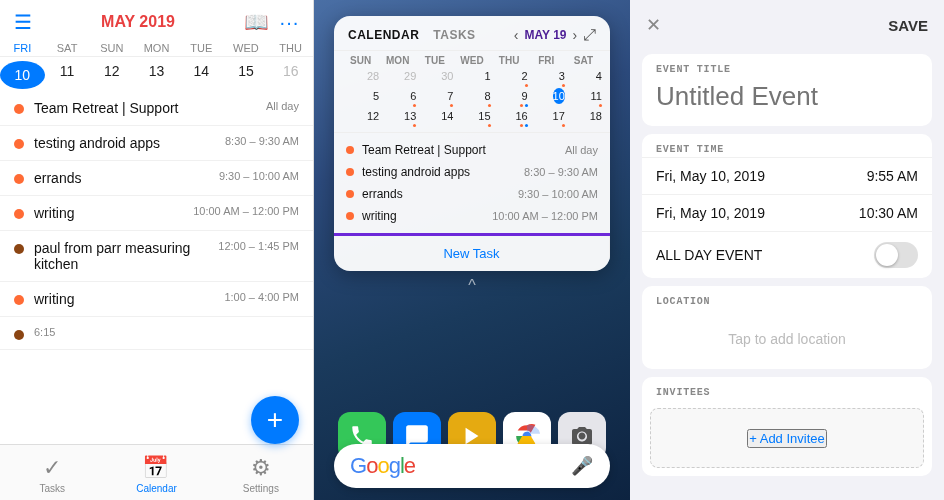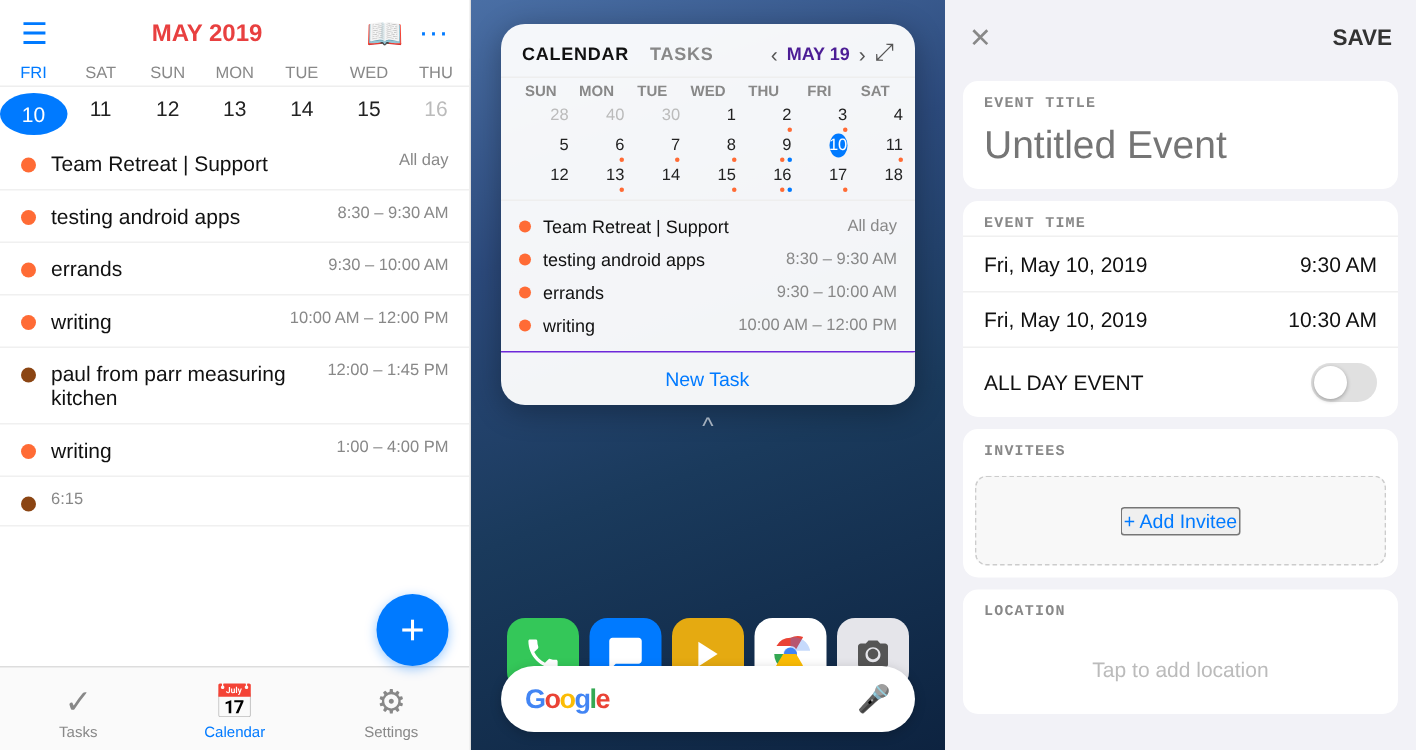--- a/index.html
+++ b/index.html
@@ -284,21 +284,21 @@
       color: #111;
       flex: 1;
       font-weight: 500;
     }
     .widget-event-time {
       font-size: 11px;
       color: #888;
     }
     .widget-buttons {
       display: flex;
-      border-top: 1px solid #6d28d9;
+      border-top: 3px solid #6d28d9;
       margin-top: 2px;
     }
     .widget-btn {
       flex: 1;
       padding: 10px;
       text-align: center;
       font-size: 13px;
       color: #007aff;
       font-weight: 500;
       cursor: pointer;
@@ -613,21 +613,21 @@
         <div class="mini-cal-wd">FRI</div>
         <div class="mini-cal-wd">SAT</div>
       </div>
 
       <div class="mini-cal-row">
         <div class="cell-wrapper">
             <div class="mini-cal-cell other">28</div>
             <div class="dot-row"></div>
           </div>
         <div class="cell-wrapper">
-            <div class="mini-cal-cell other">40</div>
+            <div class="mini-cal-cell other">29</div>
             <div class="dot-row"></div>
           </div>
         <div class="cell-wrapper">
             <div class="mini-cal-cell other">30</div>
             <div class="dot-row"></div>
           </div>
         <div class="cell-wrapper">
             <div class="mini-cal-cell">1</div>
             <div class="dot-row"></div>
           </div>
@@ -783,60 +783,60 @@
           <path d="M12 8a4 4 0 0 1 3.46 2h8.66A10 10 0 0 0 12 2v6a4 4 0 0 1 0 4H7.54A4 4 0 0 1 12 8z" fill="#4285f4" opacity="0.3"></path>
         </svg>
     </div>
     <div class="dock-icon camera-ic">
       <svg width="24" height="24" viewBox="0 0 24 24" fill="#555">
           <path d="M12 15.5c-1.93 0-3.5-1.57-3.5-3.5S10.07 8.5 12 8.5s3.5 1.57 3.5 3.5-1.57 3.5-3.5 3.5zM9 3L7.17 5H4c-1.1 0-2 .9-2 2v12c0 1.1.9 2 2 2h16c1.1 0 2-.9 2-2V7c0-1.1-.9-2-2-2h-3.17L15 3H9zm3 14.5c-2.76 0-5-2.24-5-5s2.24-5 5-5 5 2.24 5 5-2.24 5-5 5z"></path>
         </svg>
     </div>
   </div>
   <div class="google-bar">
-    <span style="font-size:18px;font-weight:700;letter-spacing:-1px;">
+    <span style="font-size:22px;font-weight:400;letter-spacing:-1px;">
       <span style="color:#4285f4;">G</span><span style="color:#ea4335;">o</span><span style="color:#fbbc05;">o</span><span style="color:#4285f4;">g</span><span style="color:#34a853;">l</span><span style="color:#ea4335;">e</span>
     </span>
     <span style="color:#4285f4;font-size:18px;">🎤</span>
   </div>
 </div>
 
 <div class="panel-form">
   <div class="form-header">
     <button class="form-close-btn">✕</button>
     <button class="form-save-btn">SAVE</button>
   </div>
   <div class="form-body">
     <div class="form-section">
       <div class="form-label">EVENT TITLE</div>
       <input class="form-event-title-input" type="text" placeholder="Untitled Event" style="">
     </div>
     <div class="form-section">
       <div class="form-label">EVENT TIME</div>
       <div class="form-row">
         <span class="form-row-label">Fri, May 10, 2019</span>
-        <span class="form-row-value">9:30 AM</span>
+        <span class="form-row-value">9:55 AM</span>
       </div>
       <div class="form-row">
         <span class="form-row-label">Fri, May 10, 2019</span>
         <span class="form-row-value">10:30 AM</span>
       </div>
       <div class="form-row">
         <span class="form-row-label">ALL DAY EVENT</span>
         <div class="toggle">
           <div class="toggle-knob"></div>
         </div>
       </div>
     </div>
+    <div class="form-section">
+      <div class="form-label">LOCATION</div>
+      <div class="location-placeholder">
+        <span class="location-text">Tap to add location</span>
+      </div>
+    </div>
     <div class="form-section invitees-section">
       <div class="form-label">INVITEES</div>
       <div class="invitees-box">
         <button class="add-invitee-btn">+ Add Invitee</button>
       </div>
     </div>
-    <div class="form-section">
-      <div class="form-label">LOCATION</div>
-      <div class="location-placeholder">
-        <span class="location-text">Tap to add location</span>
-      </div>
-    </div>
   </div>
 </div>
 
 </body></html>

